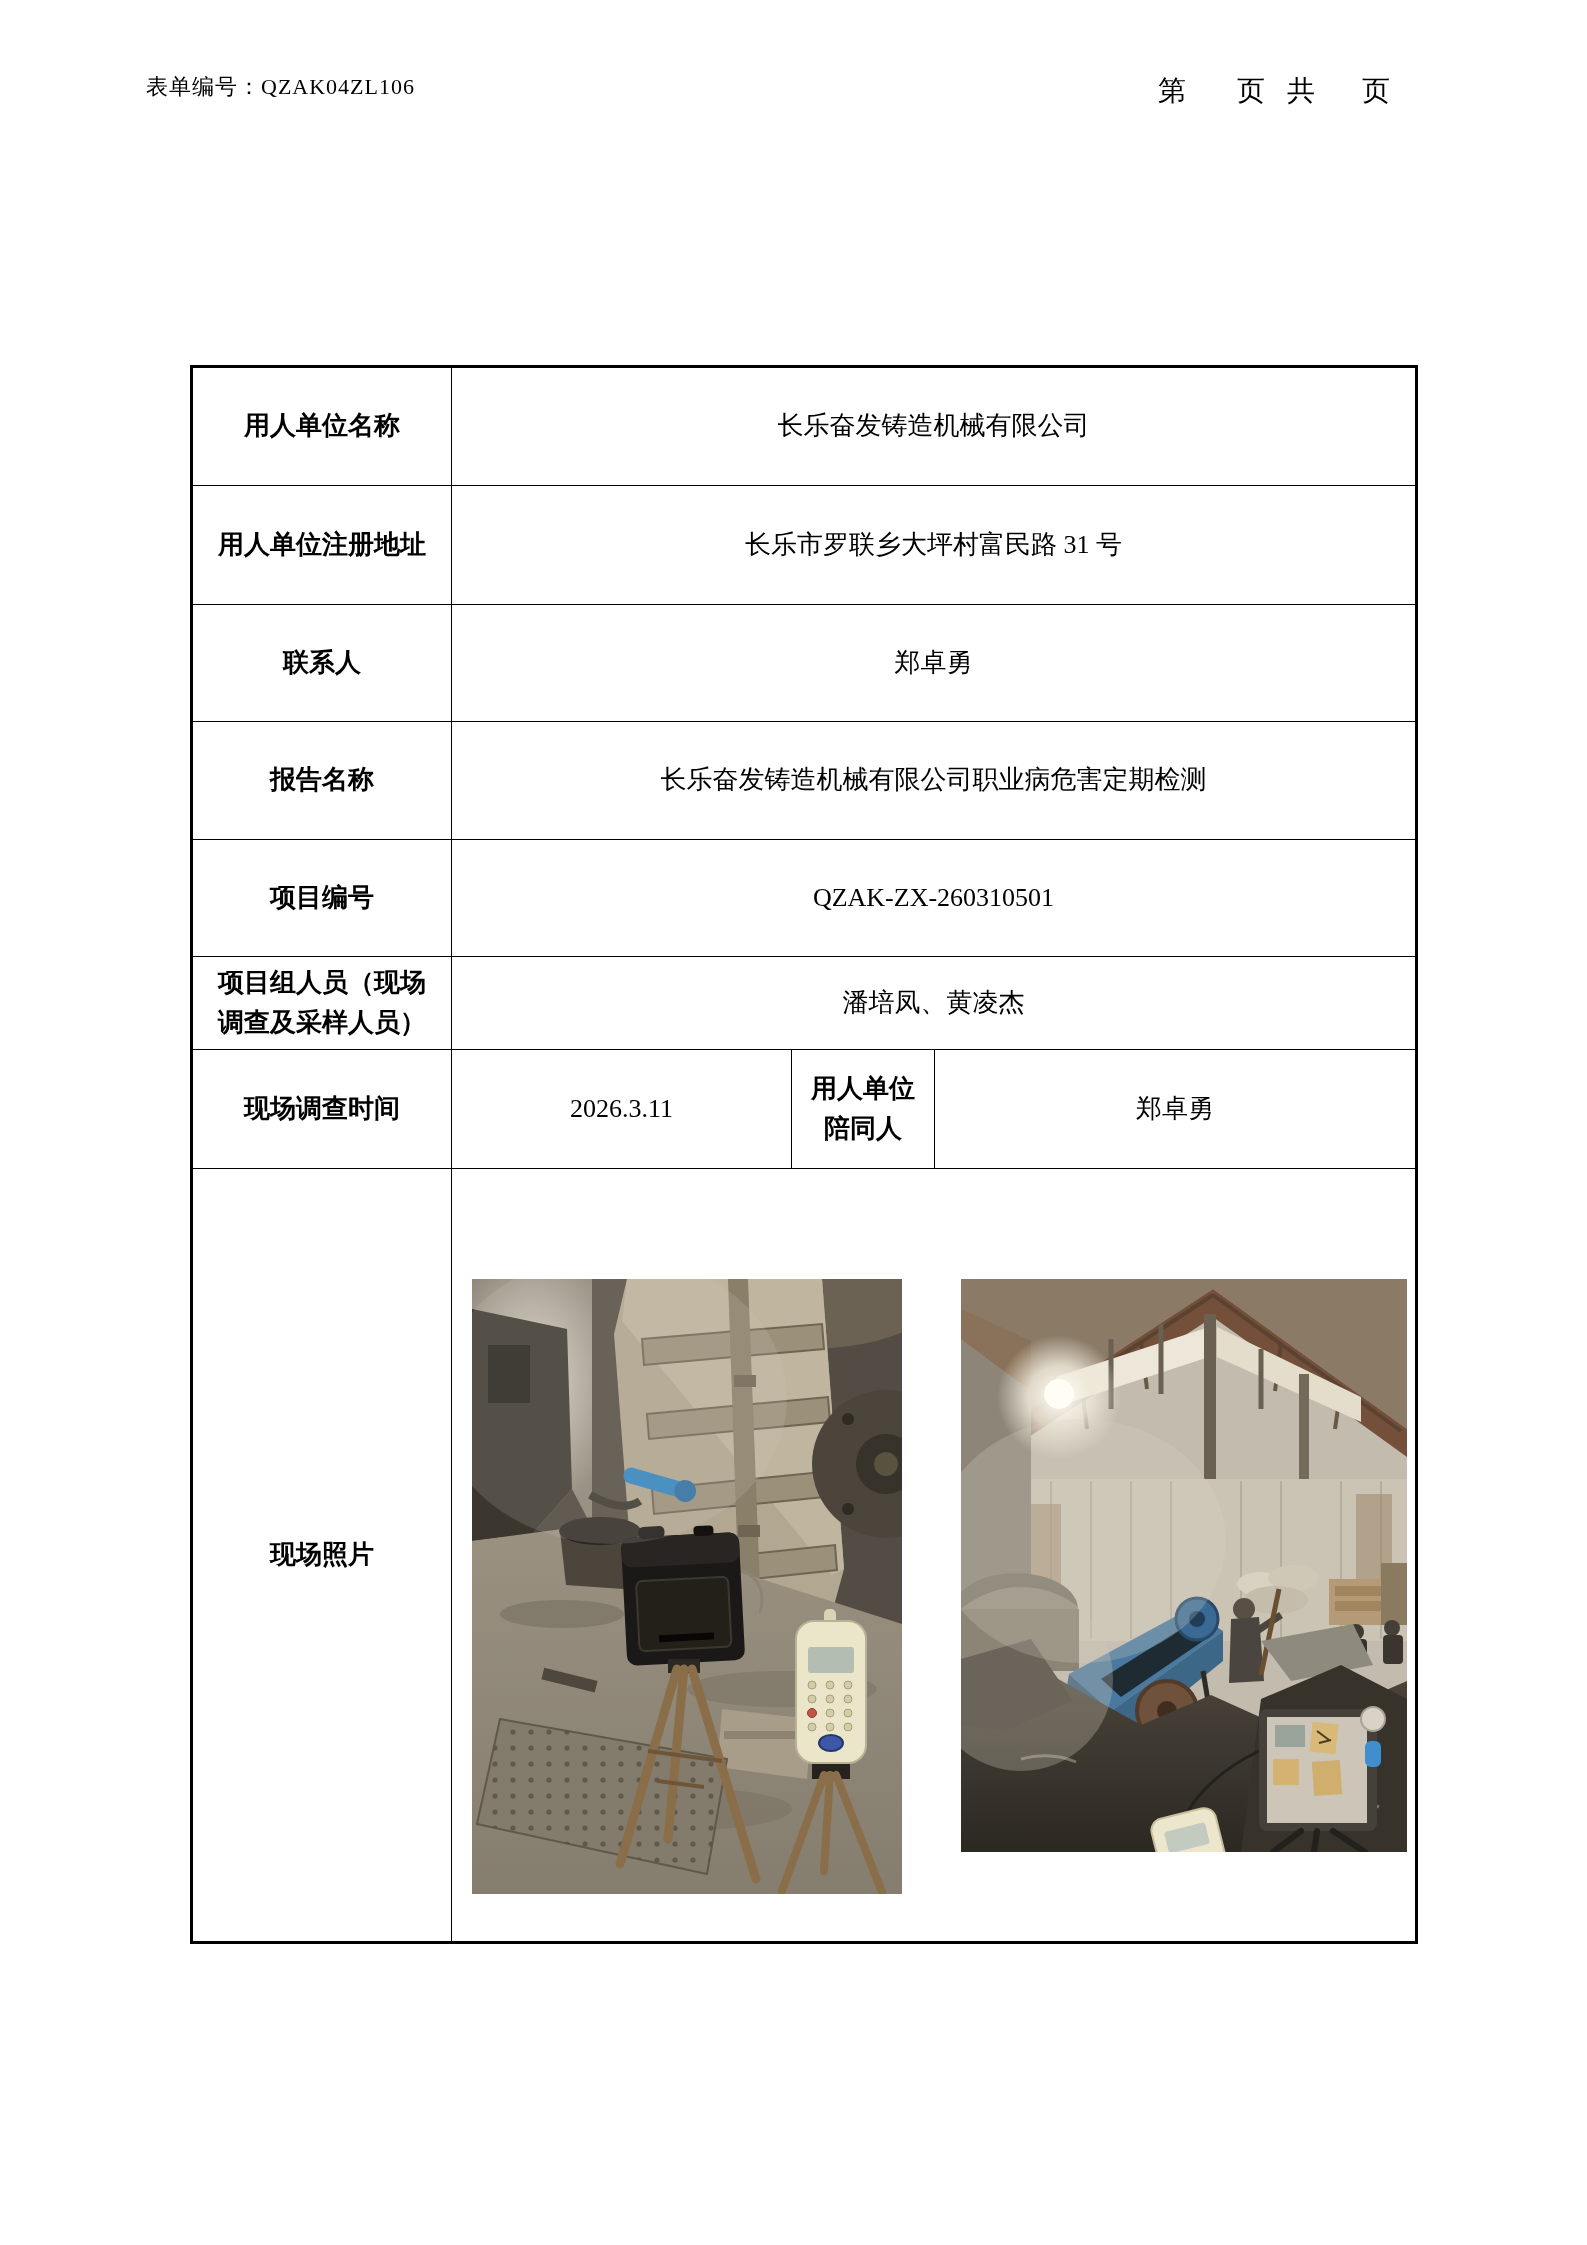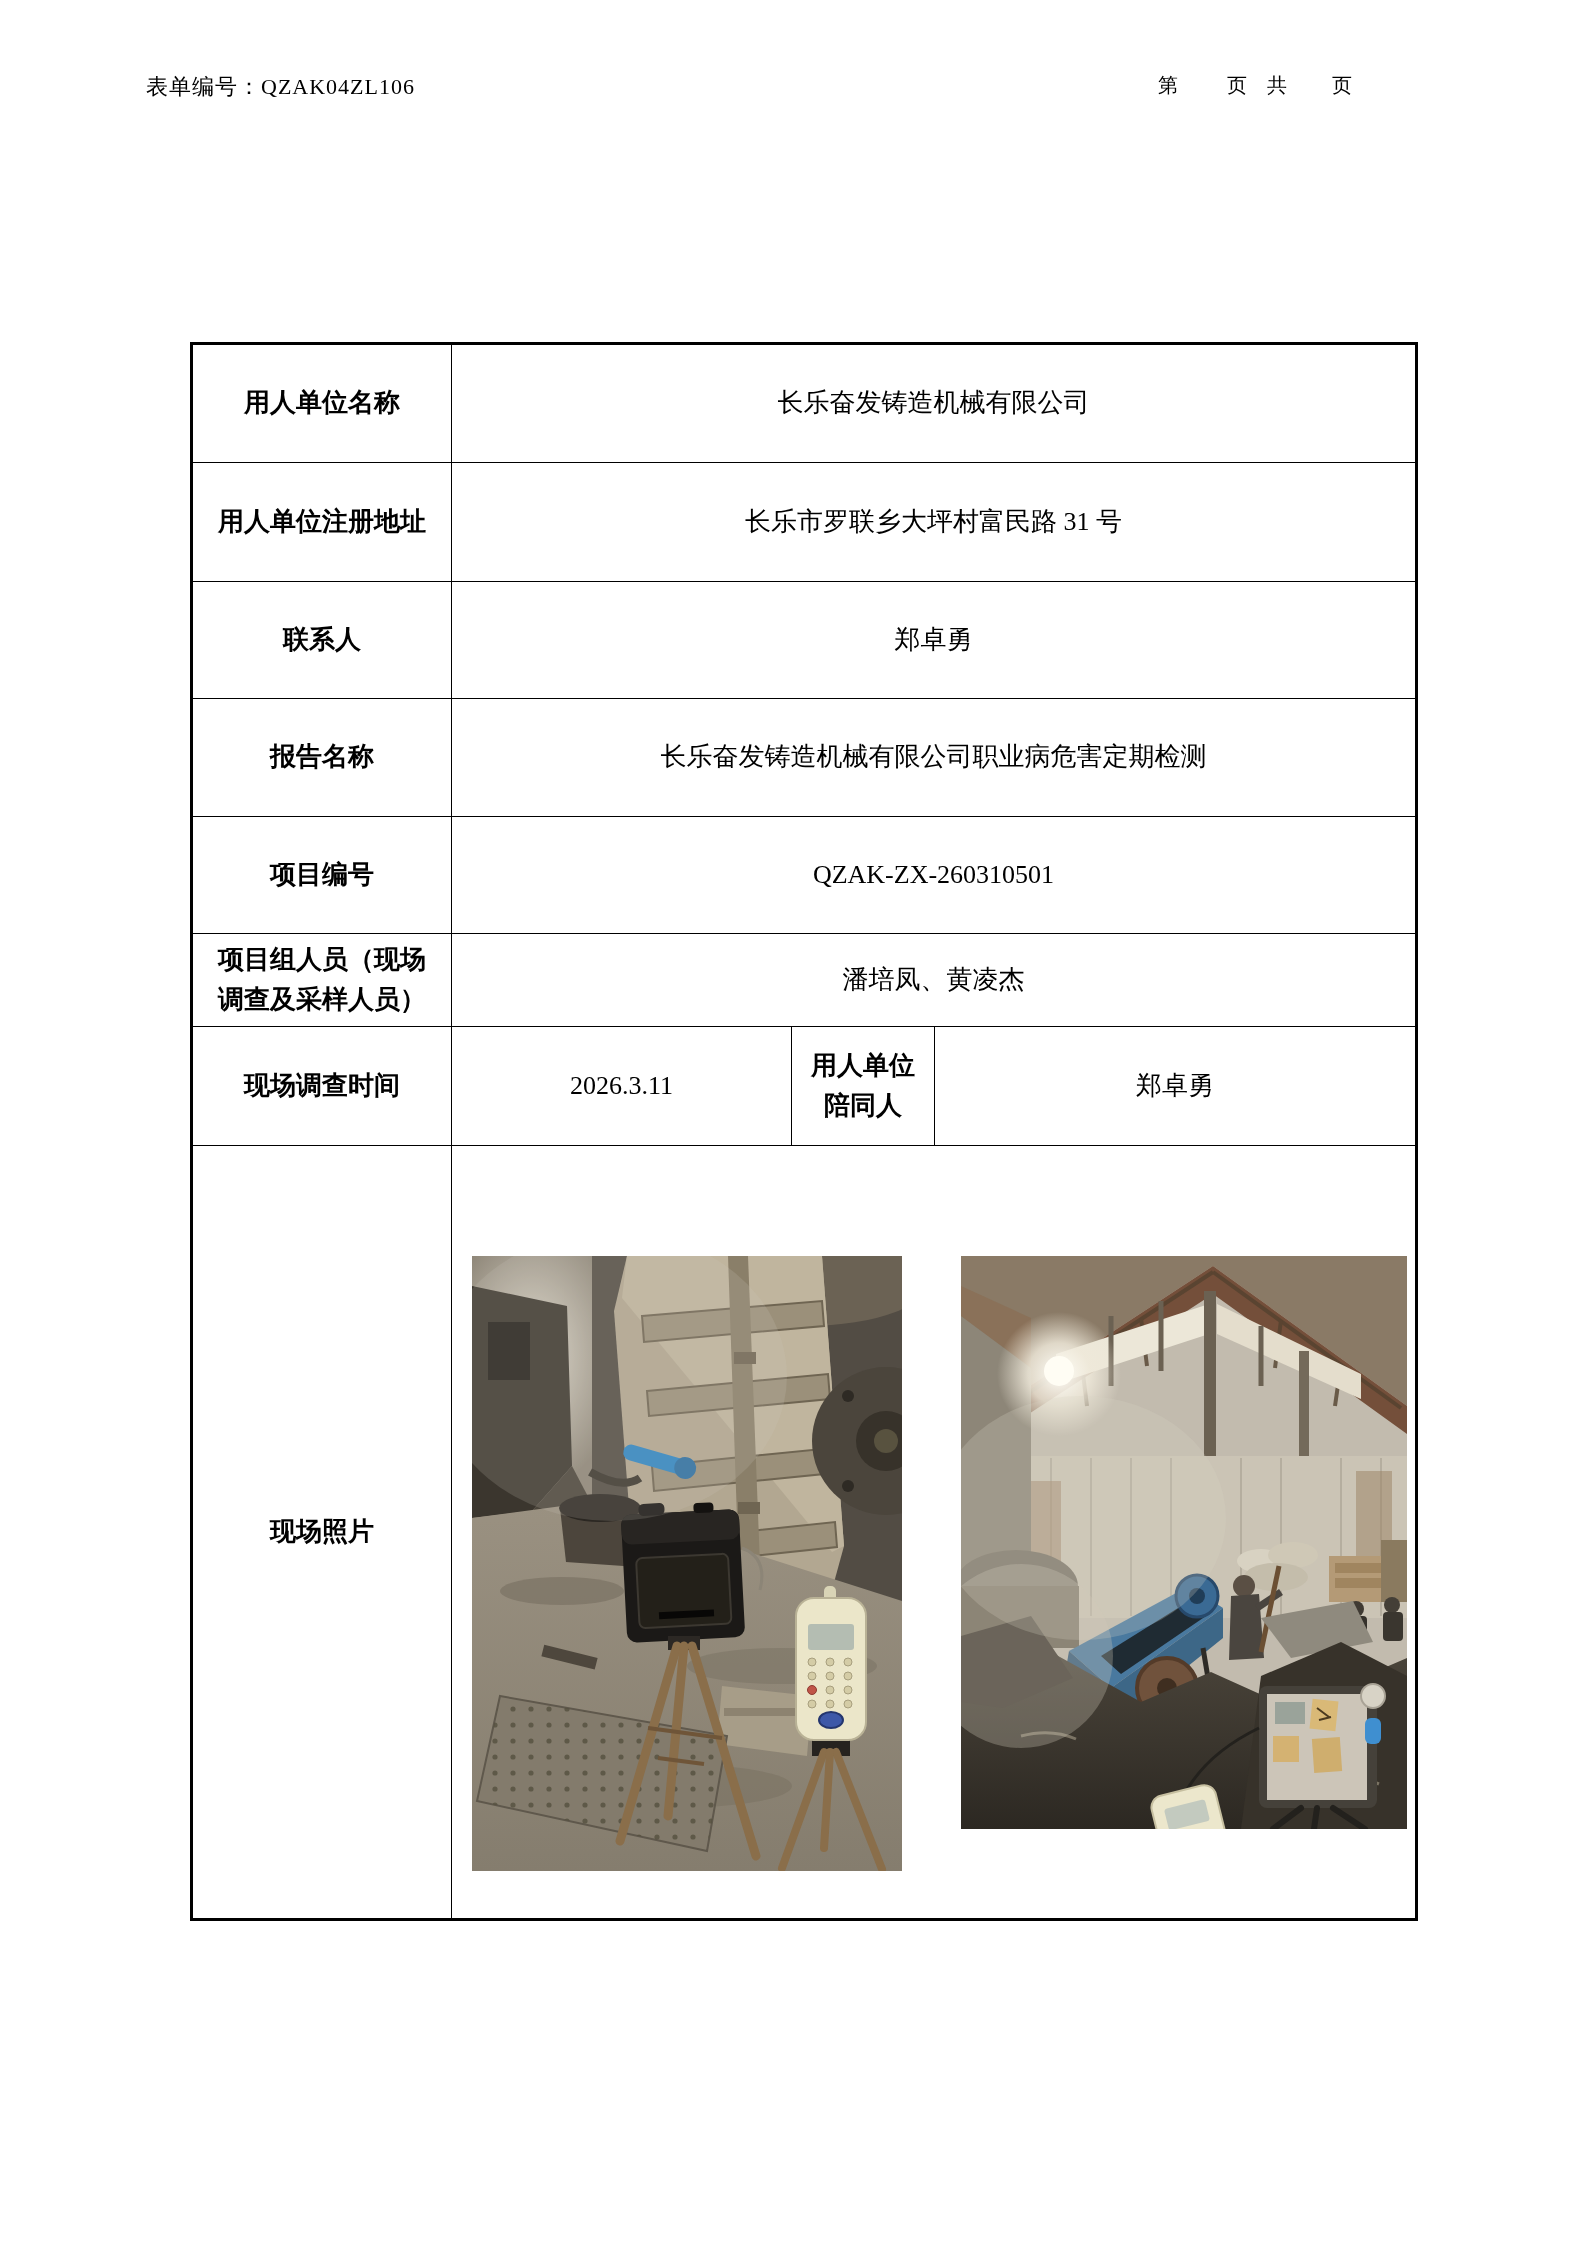--- a/index.html
+++ b/index.html
@@ -4,31 +4,31 @@
 <style>
   * { margin:0; padding:0; box-sizing:border-box; }
   body { background:#e8e8e8; font-family:"Liberation Serif","DejaVu Serif",serif; }
   .page {
     position:relative; width:1587px; height:2245px; margin:0 auto;
     background:#ffffff; color:#000; overflow:hidden;
   }
   .form-number {
     position:absolute; left:146px; top:72px; font-size:22px; letter-spacing:1px;
   }
-  .page-marker { position:absolute; left:1158px; top:72px; font-size:20px; }
+  .page-marker { position:absolute; left:1158px; top:72px; font-size:28px; }
   .page-marker .pm { display:inline-block; }
   .pm-g1 { margin-right:44px; }
   .pm-g2 { margin-right:15px; }
   .pm-g3 { margin-right:40px; }
   .doc-title {
     position:absolute; top:224px; left:0; width:100%;
     text-align:center; font-size:43px; font-weight:700; letter-spacing:3px;
   }
   table.form {
-    position:absolute; left:190px; top:342px; width:1225px;
+    position:absolute; left:190px; top:365px; width:1225px;
     border-collapse:collapse; table-layout:fixed;
     border:3px solid #000;
   }
   table.form td {
     border:1px solid #000; text-align:center; vertical-align:middle;
     font-size:26px; padding:4px 10px; line-height:1.55;
   }
   td.lbl { font-weight:700; white-space:pre-line; font-size:25px; }
   td.companion { font-weight:700; white-space:pre-line; font-size:25px; line-height:1.7; }
   td.photos-cell { padding:0; vertical-align:top; }

